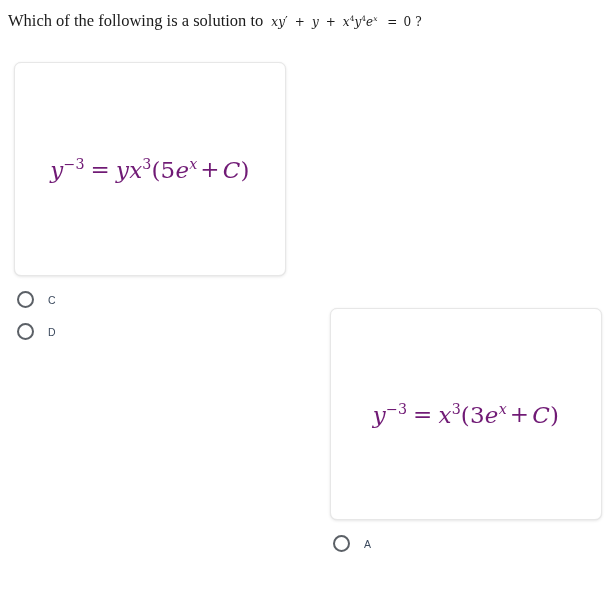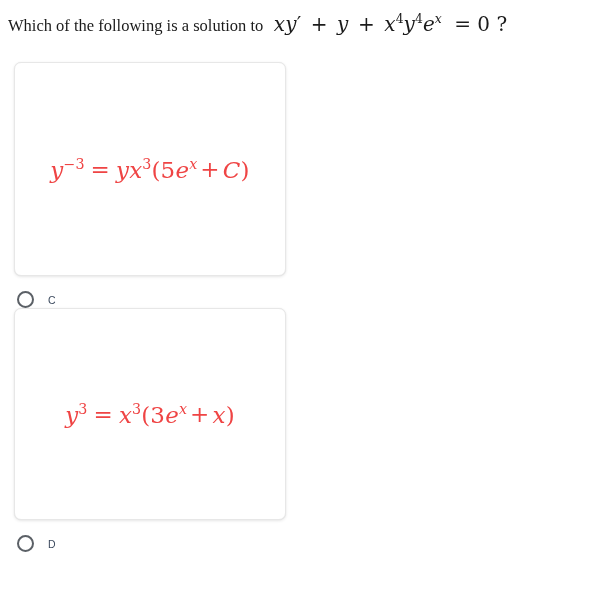--- a/index.html
+++ b/index.html
@@ -23,21 +23,21 @@
     width: 600px;
     font-family: "Liberation Serif", serif;
     font-size: 16.5px;
     color: #1b1b1b;
     white-space: nowrap;
     line-height: 1.25;
   }
   #question .mathrun {
     font-family: "DejaVu Serif", "Liberation Serif", serif;
     font-style: italic;
-    font-size: 20px;
+    font-size: 12px;
     letter-spacing: .1px;
   }
 
   
   #choices {
     position: absolute;
     left: 0;
     top: 62px;
     width: 616px;
   }
@@ -67,21 +67,21 @@
     align-items: center;
     justify-content: center;
     padding: 6px 10px;
   }
   .card.tall { height: 212px; }
 
   .formula {
     font-family: "DejaVu Serif", "Liberation Serif", serif;
     font-style: italic;
     font-size: 23px;
-    color: #ef4444;
+    color: #701a75;
     white-space: nowrap;
     letter-spacing: .2px;
   }
 
   
   .sup {
     font-size: 0.62em;
     vertical-align: super;
     font-style: italic;
     letter-spacing: 0;
@@ -152,24 +152,30 @@
         <div class="answer-letter">C</div>
       </div>
     </div>
 
 
   </div>
 
   <div class="choice-row">
 
     <div class="choice">
-      <div class="card tall">
-        <div class="formula"><span>y</span><span class="sup num">3</span><span class="eq">=</span><span>x</span><span class="sup num">3</span><span class="paren">(</span><span class="num">3</span><span>e</span><span class="sup">x</span><span class="op">+</span><span>x</span><span class="paren">)</span></div>
-      </div>
       <div class="answer-row">
         <div class="radio"></div>
         <div class="answer-letter">D</div>
       </div>
     </div>
 
+    <div class="choice">
+      <div class="card tall">
+        <div class="formula"><span>y</span><span class="sup num">−3</span><span class="eq">=</span><span>x</span><span class="sup num">3</span><span class="paren">(</span><span class="num">3</span><span>e</span><span class="sup">x</span><span class="op">+</span><span>C</span><span class="paren">)</span></div>
+      </div>
+      <div class="answer-row">
+        <div class="radio"></div>
+        <div class="answer-letter">A</div>
+      </div>
+    </div>
 
   </div>
 </div>
 
 </body></html>

